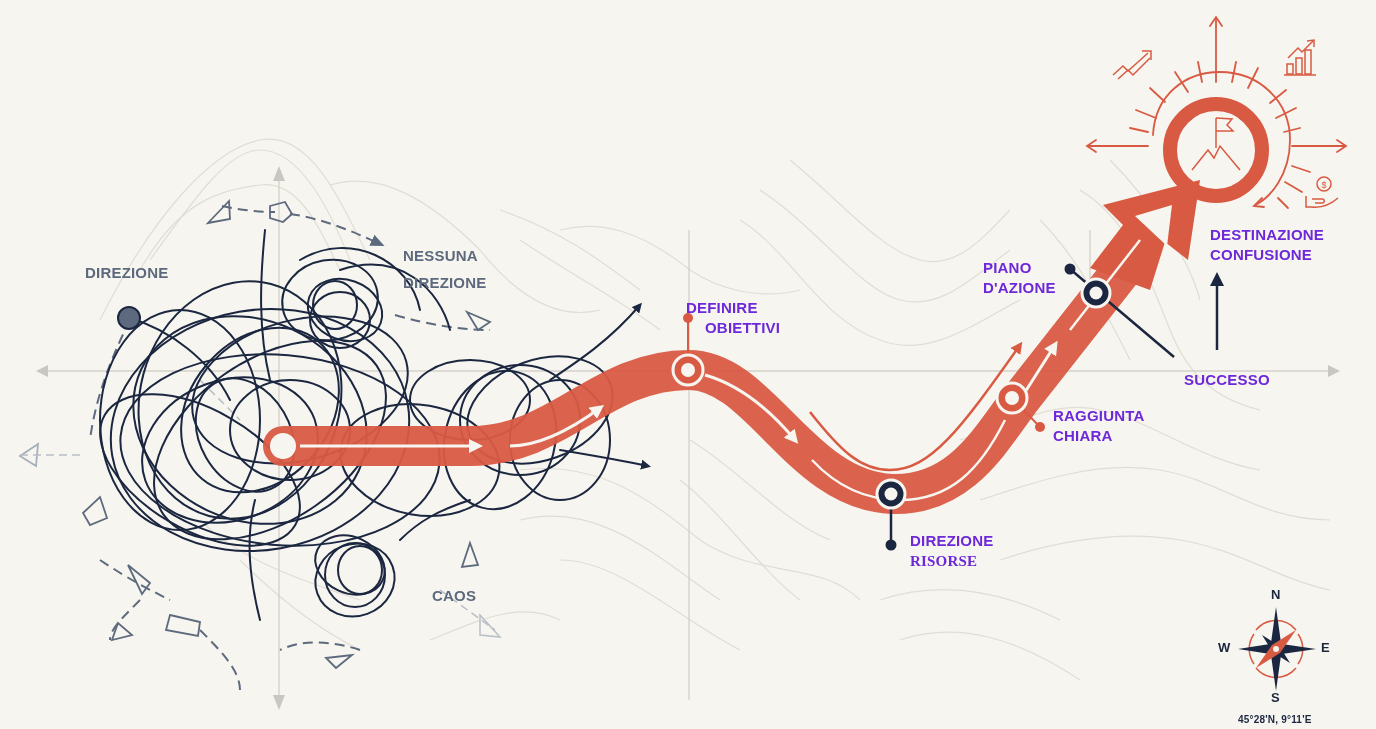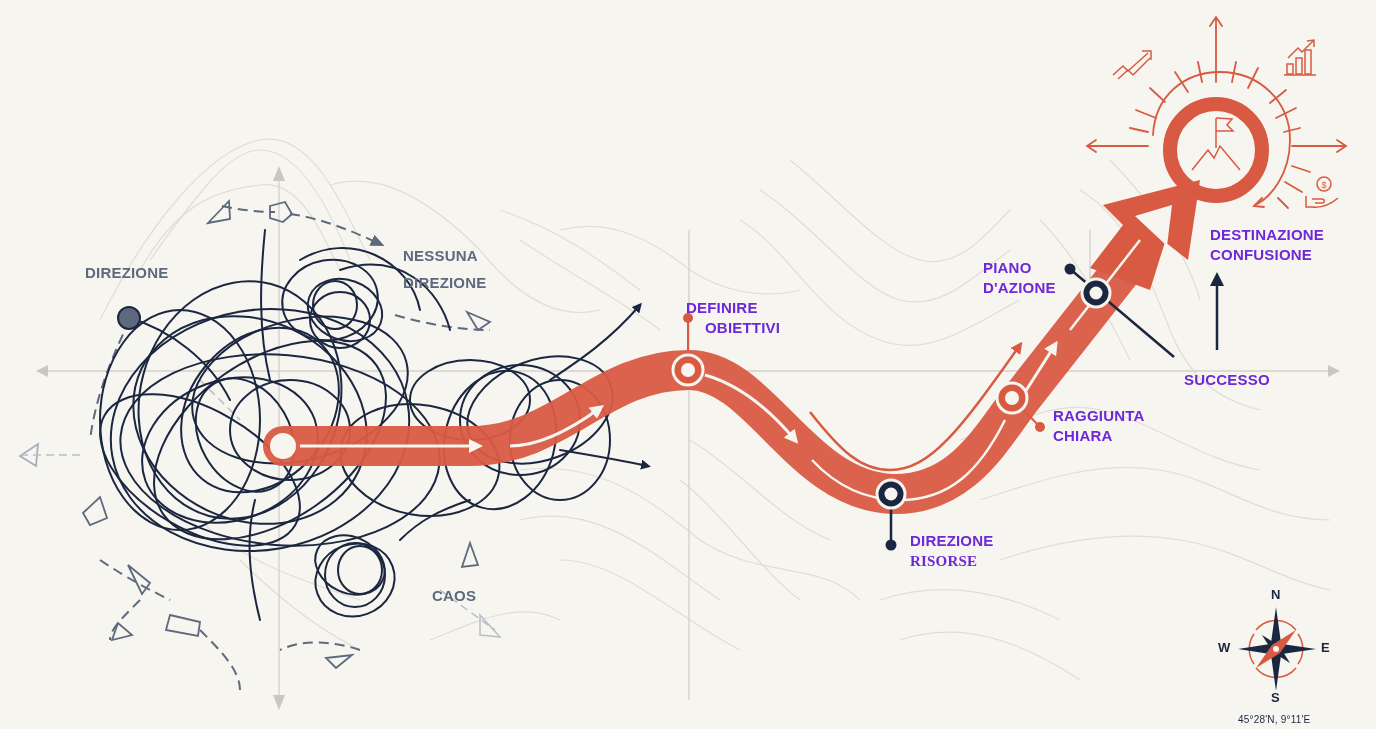--- a/index.html
+++ b/index.html
@@ -289,13 +289,13 @@
 
 <div class="label dark" style="left:1184px; top:362px;margin-top:8px;">SUCCESSO</div>
 
 <div class="label dark" style="left:1210px; top:225px;">DESTINAZIONE</div>
 <div class="label dark" style="left:1210px; top:245px;">CONFUSIONE</div>
 
 <div class="compass-letter" style="left:1271px; top:587px;">N</div>
 <div class="compass-letter" style="left:1271px; top:690px;">S</div>
 <div class="compass-letter" style="left:1321px; top:640px;">E</div>
 <div class="compass-letter" style="left:1218px; top:640px;">W</div>
-<div class="label small" style="left:1238px; top:710px;">45°28'N, 9°11'E</div>
+<div class="label small" style="left:1238px; top:710px;font-weight:bold;">45°28'N, 9°11'E</div>
 
 </body></html>

